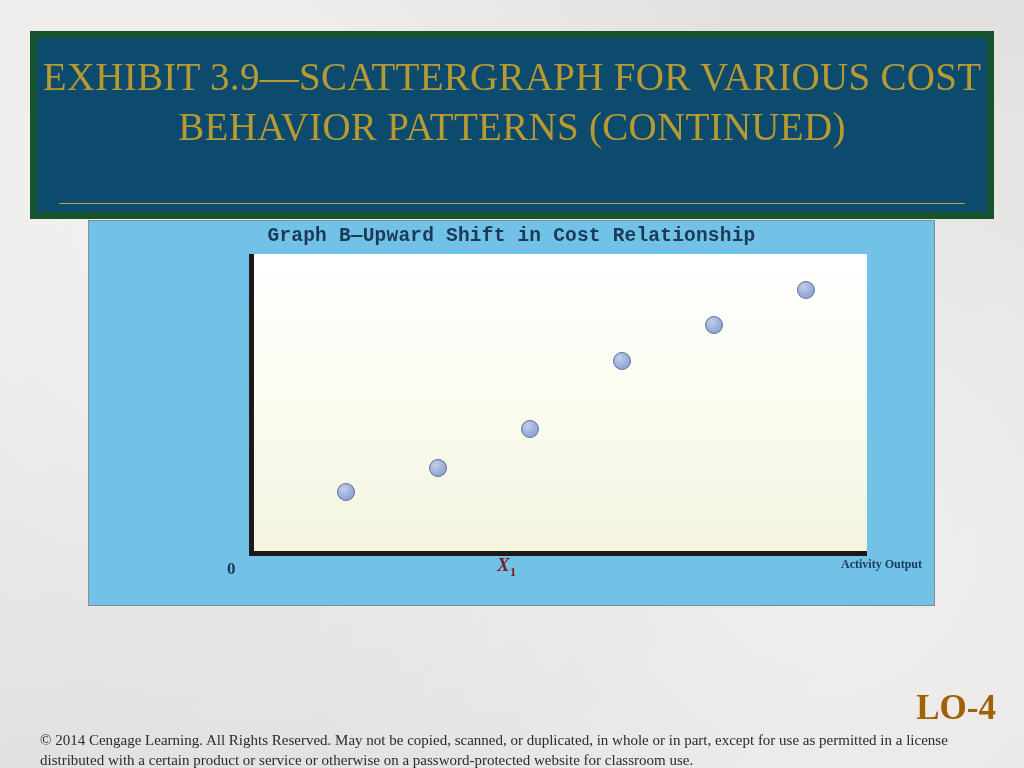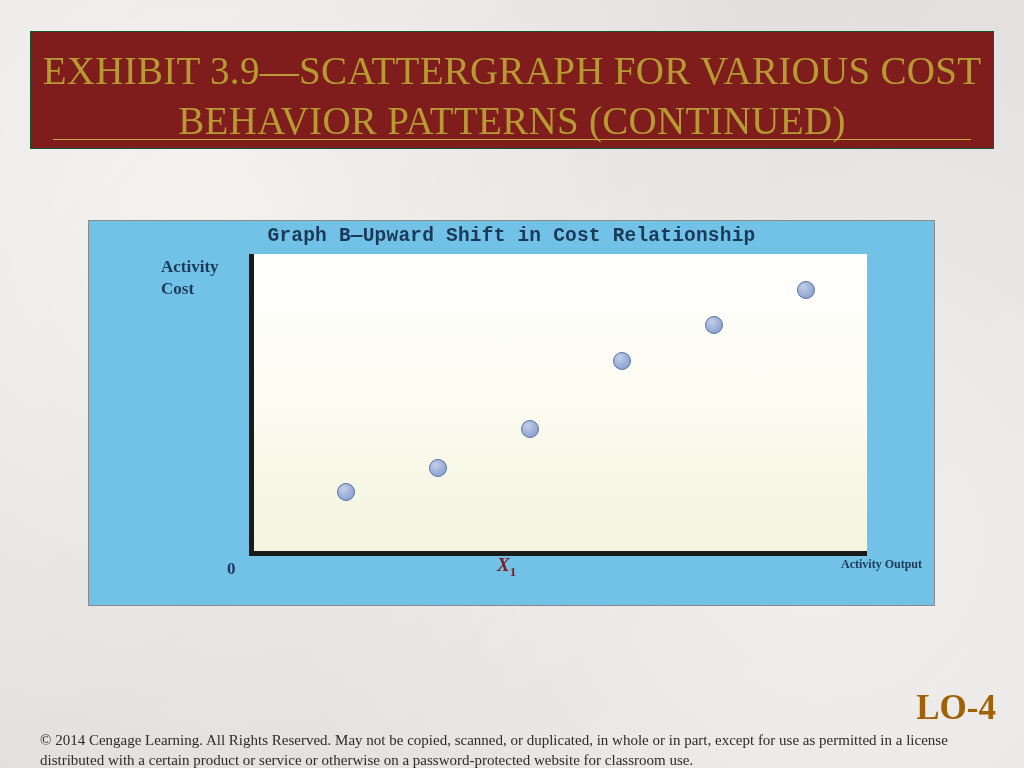--- a/index.html
+++ b/index.html
@@ -23,23 +23,23 @@
       radial-gradient(circle at 80% 70%, rgba(255,255,255,0.45), rgba(255,255,255,0) 55%),
       linear-gradient(135deg, #e9e7e5 0%, #e2e0de 45%, #e7e5e3 100%);
     pointer-events: none;
   }
 
   .title-box {
     position: absolute;
     left: 30px;
     top: 31px;
     width: 964px;
-    height: 118px;
-    background: #7f1d1d;
-    border: 1px solid #14532d;
+    height: 188px;
+    background: #0c4a6e;
+    border: 7px solid #14532d;
     box-sizing: border-box;
   }
   .title-text {
     position: absolute;
     left: 0;
     top: 14px;
     width: 100%;
     text-align: center;
     color: #b89a32;
     font-size: 39px;
@@ -171,21 +171,20 @@
 
 <div class="bg-texture"></div>
 
 <div class="title-box">
   <div class="title-text">Exhibit 3.9—Scattergraph for Various Cost Behavior Patterns (continued)</div>
   <div class="title-rule"></div>
 </div>
 
 <div class="figure">
   <div class="graph-title">Graph B—Upward Shift in Cost Relationship</div>
-  <div class="axis-label-y">Activity Cost</div>
 
   <div class="plot-area" id="plot">
       <div class="dot" style="left: 91.95px; top: 237.6px;"></div>
       <div class="dot" style="left: 183.9px; top: 213.84px;"></div>
       <div class="dot" style="left: 275.85px; top: 175.23px;"></div>
       <div class="dot" style="left: 367.8px; top: 106.92px;"></div>
       <div class="dot" style="left: 459.75px; top: 71.28px;"></div>
       <div class="dot" style="left: 551.7px; top: 35.64px;"></div>
     </div>
 

